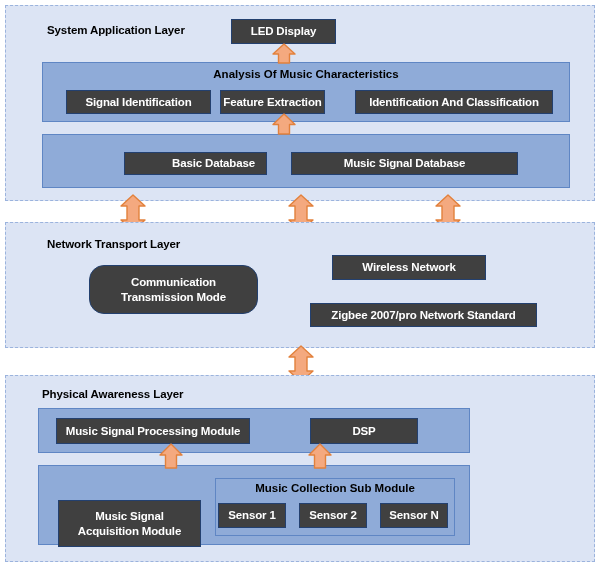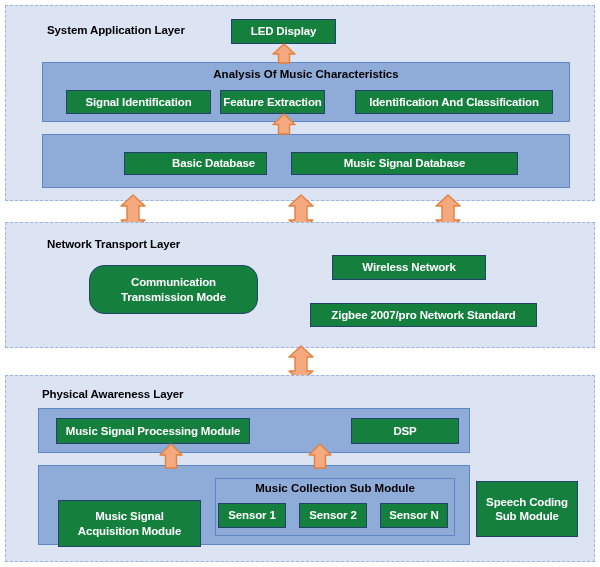--- a/index.html
+++ b/index.html
@@ -57,21 +57,21 @@
     color:#000000;
     white-space:nowrap;
     text-align:center;
   }
   #title-analysis{ left:42px; top:68px; width:528px; }
   #title-collect{ left:215px; top:482px; width:240px; }
 
   
   .box{
     position:absolute;
-    background:#15803d;
+    background:#404040;
     border:1px solid #23406f;
     box-sizing:border-box;
     color:#ffffff;
     font-size:11.5px;
     font-weight:bold;
     display:flex;
     align-items:center;
     justify-content:center;
     text-align:center;
     line-height:1.25;
@@ -84,21 +84,21 @@
   #box-feat{       left:220px; top:90px;  width:105px; height:24px; }
   #box-idclass{    left:355px; top:90px;  width:198px; height:24px; }
   #box-basicdb{    left:124px; top:152px; width:143px; height:23px;padding-left:36px; }
   #box-musicdb{    left:291px; top:152px; width:227px; height:23px; }
 
   #box-comm{       left:89px;  top:265px; width:169px; height:49px;border-radius:15px; }
   #box-wireless{   left:332px; top:255px; width:154px; height:25px; }
   #box-zigbee{     left:310px; top:303px; width:227px; height:24px; }
 
   #box-msp{        left:56px;  top:418px; width:194px; height:26px; }
-  #box-dsp{        left:310px; top:418px; width:108px; height:26px;margin-left:41px; }
+  #box-dsp{        left:310px; top:418px; width:108px; height:26px; }
   #box-acq{        left:58px;  top:500px; width:143px; height:47px; }
   #box-s1{         left:218px; top:503px; width:68px;  height:25px; }
   #box-s2{         left:299px; top:503px; width:68px;  height:25px; }
   #box-sn{         left:380px; top:503px; width:68px;  height:25px; }
   #box-speech{     left:476px; top:481px; width:102px; height:56px; }
 
   
   .arrow{position:absolute;}
   .arrow svg{display:block;}
 </style>
@@ -177,22 +177,20 @@
   <div class="box" id="box-acq">Music Signal
 Acquisition Module</div>
 
   <div class="panel" id="panel-sensors"></div>
   <div class="panel-title" id="title-collect">Music Collection Sub Module</div>
 
   <div class="box" id="box-s1">Sensor 1</div>
   <div class="box" id="box-s2">Sensor 2</div>
   <div class="box" id="box-sn">Sensor N</div>
 
-  <div class="box" id="box-speech">Speech Coding
-Sub Module</div>
 
   <div class="arrow" style="left:159px;top:443px;">
     <svg width="24" height="26" viewBox="0 0 24 26">
       <polygon points="12,1 23,12 17.5,12 17.5,25 6.5,25 6.5,12 1,12" fill="#f4a97f" stroke="#e2813c" stroke-width="1.4" stroke-linejoin="round"></polygon>
     </svg>
   </div>
 
   <div class="arrow" style="left:308px;top:443px;">
     <svg width="24" height="26" viewBox="0 0 24 26">
       <polygon points="12,1 23,12 17.5,12 17.5,25 6.5,25 6.5,12 1,12" fill="#f4a97f" stroke="#e2813c" stroke-width="1.4" stroke-linejoin="round"></polygon>

